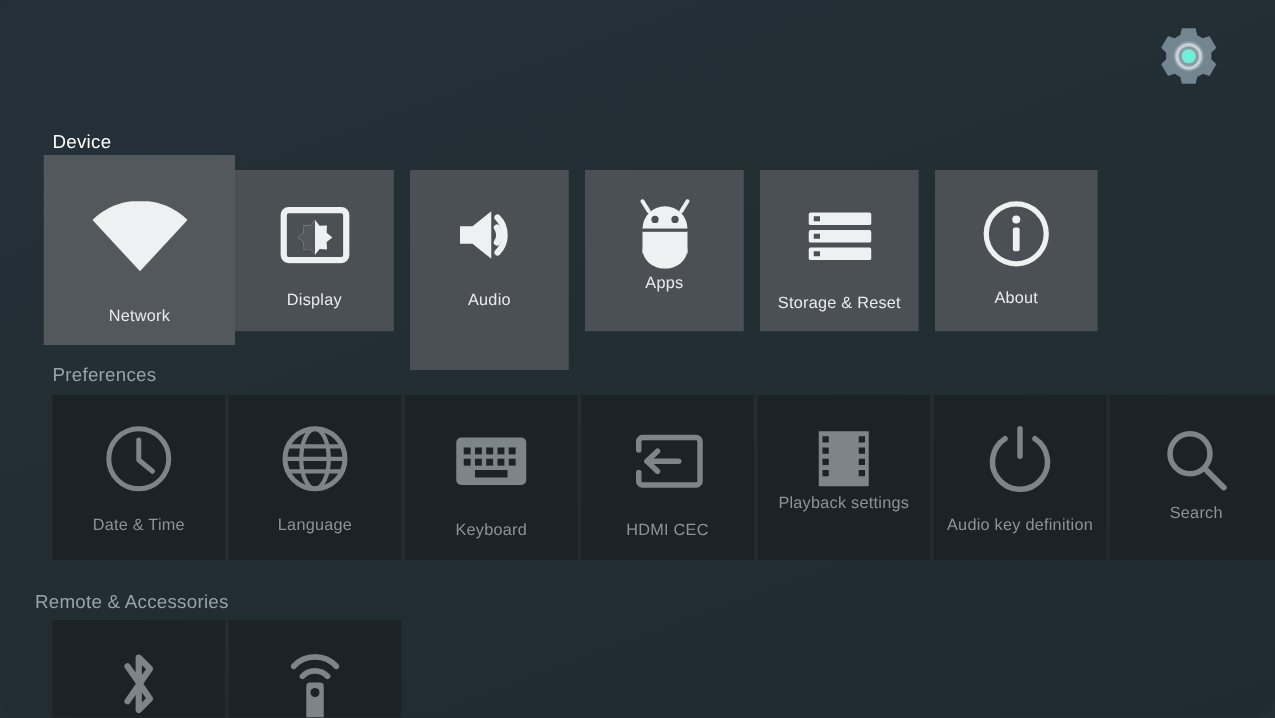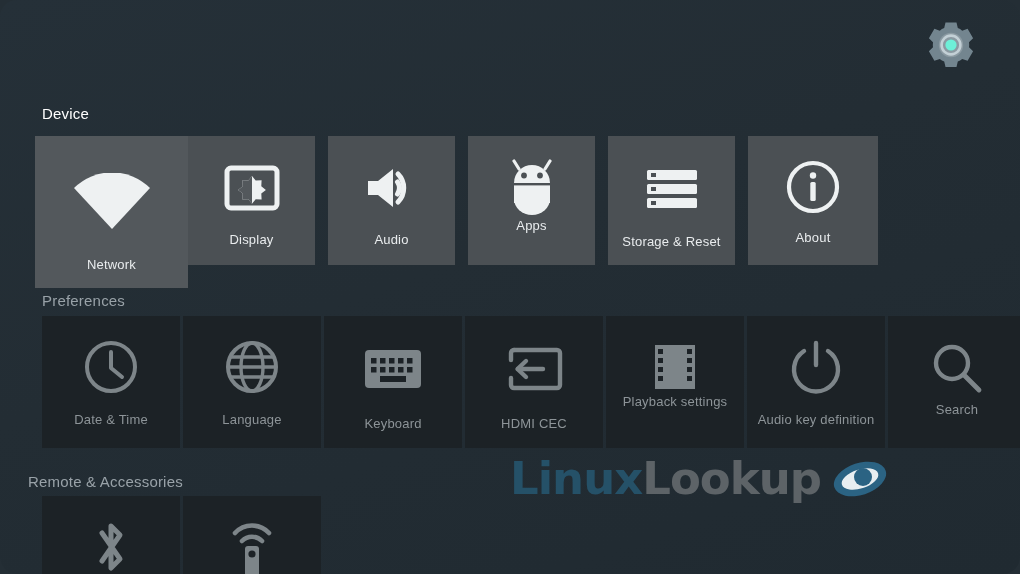--- a/index.html
+++ b/index.html
@@ -95,41 +95,41 @@
       <circle cx="26" cy="26" r="12.2" fill="#8b9aa2"></circle>
       <circle cx="26" cy="26" r="9.4" fill="none" stroke="#c3d0d6" stroke-width="2.6"></circle>
       <circle cx="26" cy="26" r="5.6" fill="#6ef0d8"></circle>
     </svg>
   </div>
 
   <div class="section-label bright" style="left:42px; top:105px;">Device</div>
 
   <div class="row row1">
 
-    <div class="tile selected" style="left:35px; top:124px; width:153px; height:152px; padding-top:33px;margin-top:12px;">
+    <div class="tile selected" style="left:35px; top:124px; width:153px; height:152px; padding-top:33px;">
       <div class="icon" style="height:66px;">
         <svg width="80" height="58" viewBox="0 0 80 58">
           <path d="M40 56 L2 15 A54 54 0 0 1 78 15 Z" fill="#eef1f2"></path>
         </svg>
       </div>
       <div class="tile-label" style="margin-top:22px;">Network</div>
     </div>
 
     <div class="tile" style="left:188px; top:136px; width:127px; height:129px; padding-top:24px;">
       <div class="icon" style="height:56px;">
         <svg width="56" height="46" viewBox="0 0 56 46">
           <rect x="3" y="3" width="50" height="40" rx="4" fill="none" stroke="#eef1f2" stroke-width="5"></rect>
           <path d="M28 11 l3.7 4.6 l5.9-.3 l-.3 5.9 l4.6 3.7 l-4.6 3.7 l.3 5.9 l-5.9-.3 l-3.7 4.6 l-3.7-4.6 l-5.9 .3 l.3-5.9 l-4.6-3.7 l4.6-3.7 l-.3-5.9 l5.9 .3 z" fill="#eef1f2"></path>
           <path d="M28 11 l-3.7 4.6 l-5.9-.3 l.3 5.9 l-4.6 3.7 l4.6 3.7 l-.3 5.9 l5.9-.3 l3.7 4.6 z" fill="#53585c"></path>
         </svg>
       </div>
       <div class="tile-label" style="margin-top:16px;">Display</div>
     </div>
 
-    <div class="tile" style="left:328px; top:136px; width:127px; height:129px; padding-top:24px;">
+    <div class="tile" style="left:328px; top:136px; width:127px; height:160px; padding-top:24px;">
       <div class="icon" style="height:56px;">
         <svg width="56" height="48" viewBox="0 0 56 48">
           <path d="M4 17 h10 L29 5 v38 L14 31 H4 Z" fill="#eef1f2"></path>
           <path d="M34 10 a20 20 0 0 1 0 28" fill="none" stroke="#eef1f2" stroke-width="5" stroke-linecap="round"></path>
           <path d="M33.5 18 a11 11 0 0 1 0 12" fill="none" stroke="#eef1f2" stroke-width="5" stroke-linecap="round"></path>
         </svg>
       </div>
       <div class="tile-label" style="margin-top:16px;">Audio</div>
     </div>
 
@@ -291,24 +291,14 @@
         <svg width="50" height="62" viewBox="0 0 50 62">
           <path d="M8 17 a23 23 0 0 1 34 0" fill="none" stroke="#7d8589" stroke-width="4.6" stroke-linecap="round"></path>
           <path d="M15 25 a14 14 0 0 1 20 0" fill="none" stroke="#7d8589" stroke-width="4.6" stroke-linecap="round"></path>
           <rect x="18" y="30" width="14" height="32" rx="3" fill="#7d8589"></rect>
           <circle cx="25" cy="38" r="3.6" fill="#1c2226"></circle>
         </svg>
       </div>
     </div>
   </div>
 
-  <div id="watermark">
-    <div class="wm-text">
-      <span class="wm-linux">Linux</span><span class="wm-lookup">Lookup</span>
-    </div>
-    <svg class="wm-eye" viewBox="0 0 58 40">
-      <ellipse cx="29" cy="20" rx="27" ry="16" transform="rotate(-18 29 20)" fill="#2b6383"></ellipse>
-      <ellipse cx="29" cy="20" rx="19" ry="9.5" transform="rotate(-18 29 20)" fill="#e8eef1"></ellipse>
-      <circle cx="32" cy="18" r="9" fill="#2b6383"></circle>
-    </svg>
-  </div>
 
 </div>
 
 </body></html>

